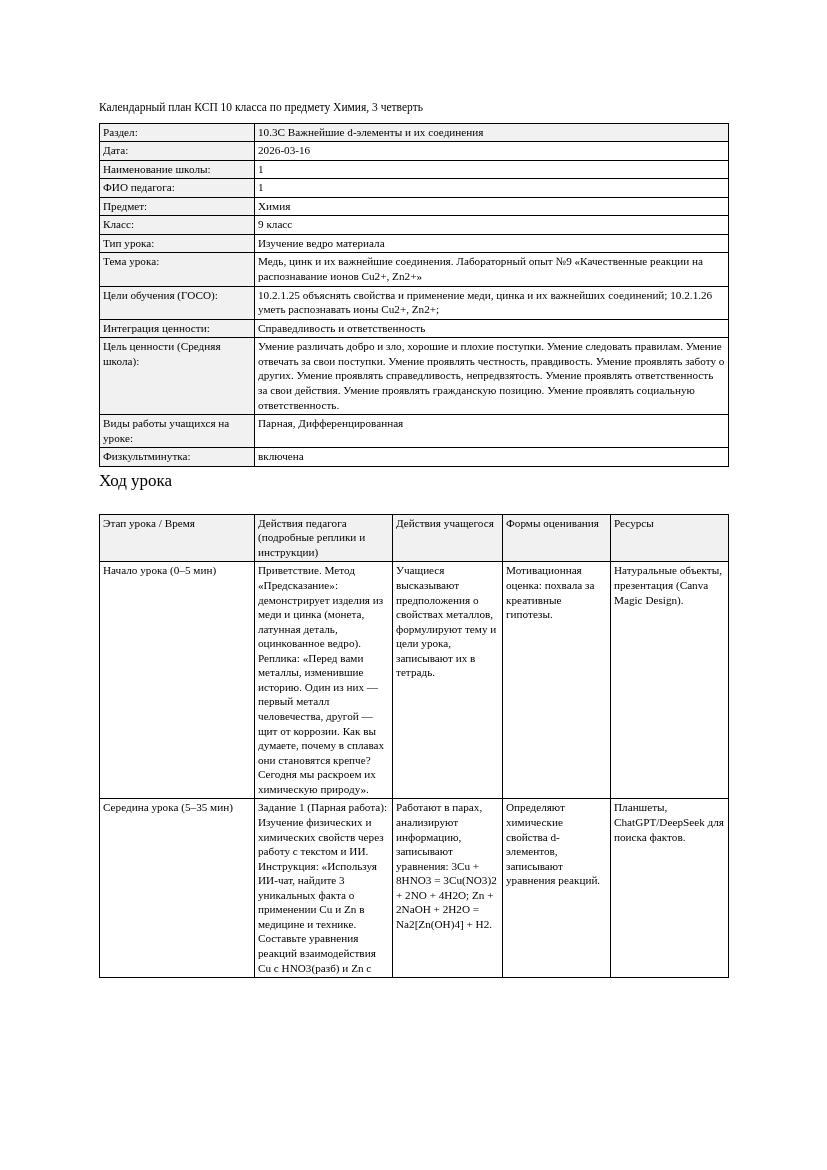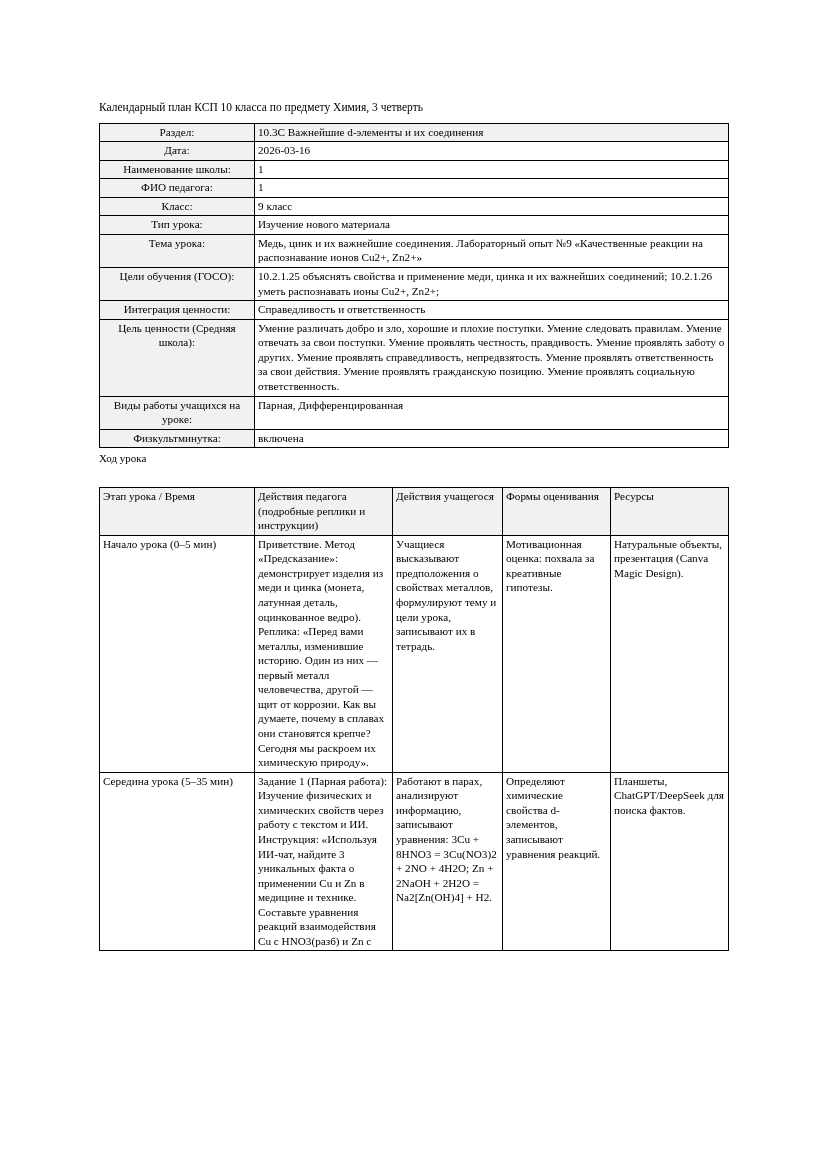--- a/index.html
+++ b/index.html
@@ -23,21 +23,21 @@
     box-sizing: border-box;
     padding: 100px 92px 0 99px;
   }
   .doc-title {
     font-size: 11.5px;
     line-height: 1.35;
     margin: 0 0 7px 0;
     white-space: nowrap;
   }
   .section-label {
-    font-size: 11px;
+    font-size: 17px;
     line-height: 1.35;
     margin: 3px 0 6px 0;
   }
   table {
     border-collapse: collapse;
     table-layout: fixed;
     width: 629px;
     font-size: 11.2px;
     line-height: 1.30;
   }
@@ -49,21 +49,20 @@
     font-weight: normal;
     word-wrap: break-word;
     overflow-wrap: break-word;
     hyphens: none;
   }
   
   .info-table col.c-label { width: 155px; }
   .info-table col.c-value { width: 474px; }
   .info-table td.label-cell {
     background: #f1f1f1;
-    text-align: center;
   }
   .info-table tr.shaded td {
     background: #f1f1f1;
   }
   
   .flow-table col.f1 { width: 155px; }
   .flow-table col.f2 { width: 138px; }
   .flow-table col.f3 { width: 110px; }
   .flow-table col.f4 { width: 108px; }
   .flow-table col.f5 { width: 118px; }
@@ -100,26 +99,30 @@
         </tr>
         <tr>
           <td class="label-cell">Наименование школы:</td>
           <td>1</td>
         </tr>
         <tr>
           <td class="label-cell">ФИО педагога:</td>
           <td>1</td>
         </tr>
         <tr>
+          <td class="label-cell">Предмет:</td>
+          <td>Химия</td>
+        </tr>
+        <tr>
           <td class="label-cell">Класс:</td>
           <td>9 класс</td>
         </tr>
         <tr>
           <td class="label-cell">Тип урока:</td>
-          <td>Изучение нового материала</td>
+          <td>Изучение ведро материала</td>
         </tr>
         <tr>
           <td class="label-cell">Тема урока:</td>
           <td>Медь, цинк и их важнейшие соединения. Лабораторный опыт №9 «Качественные реакции на распознавание ионов Cu2+, Zn2+»</td>
         </tr>
         <tr>
           <td class="label-cell">Цели обучения (ГОСО):</td>
           <td>10.2.1.25 объяснять свойства и применение меди, цинка и их важнейших соединений; 10.2.1.26 уметь распознавать ионы Cu2+, Zn2+;</td>
         </tr>
         <tr>

